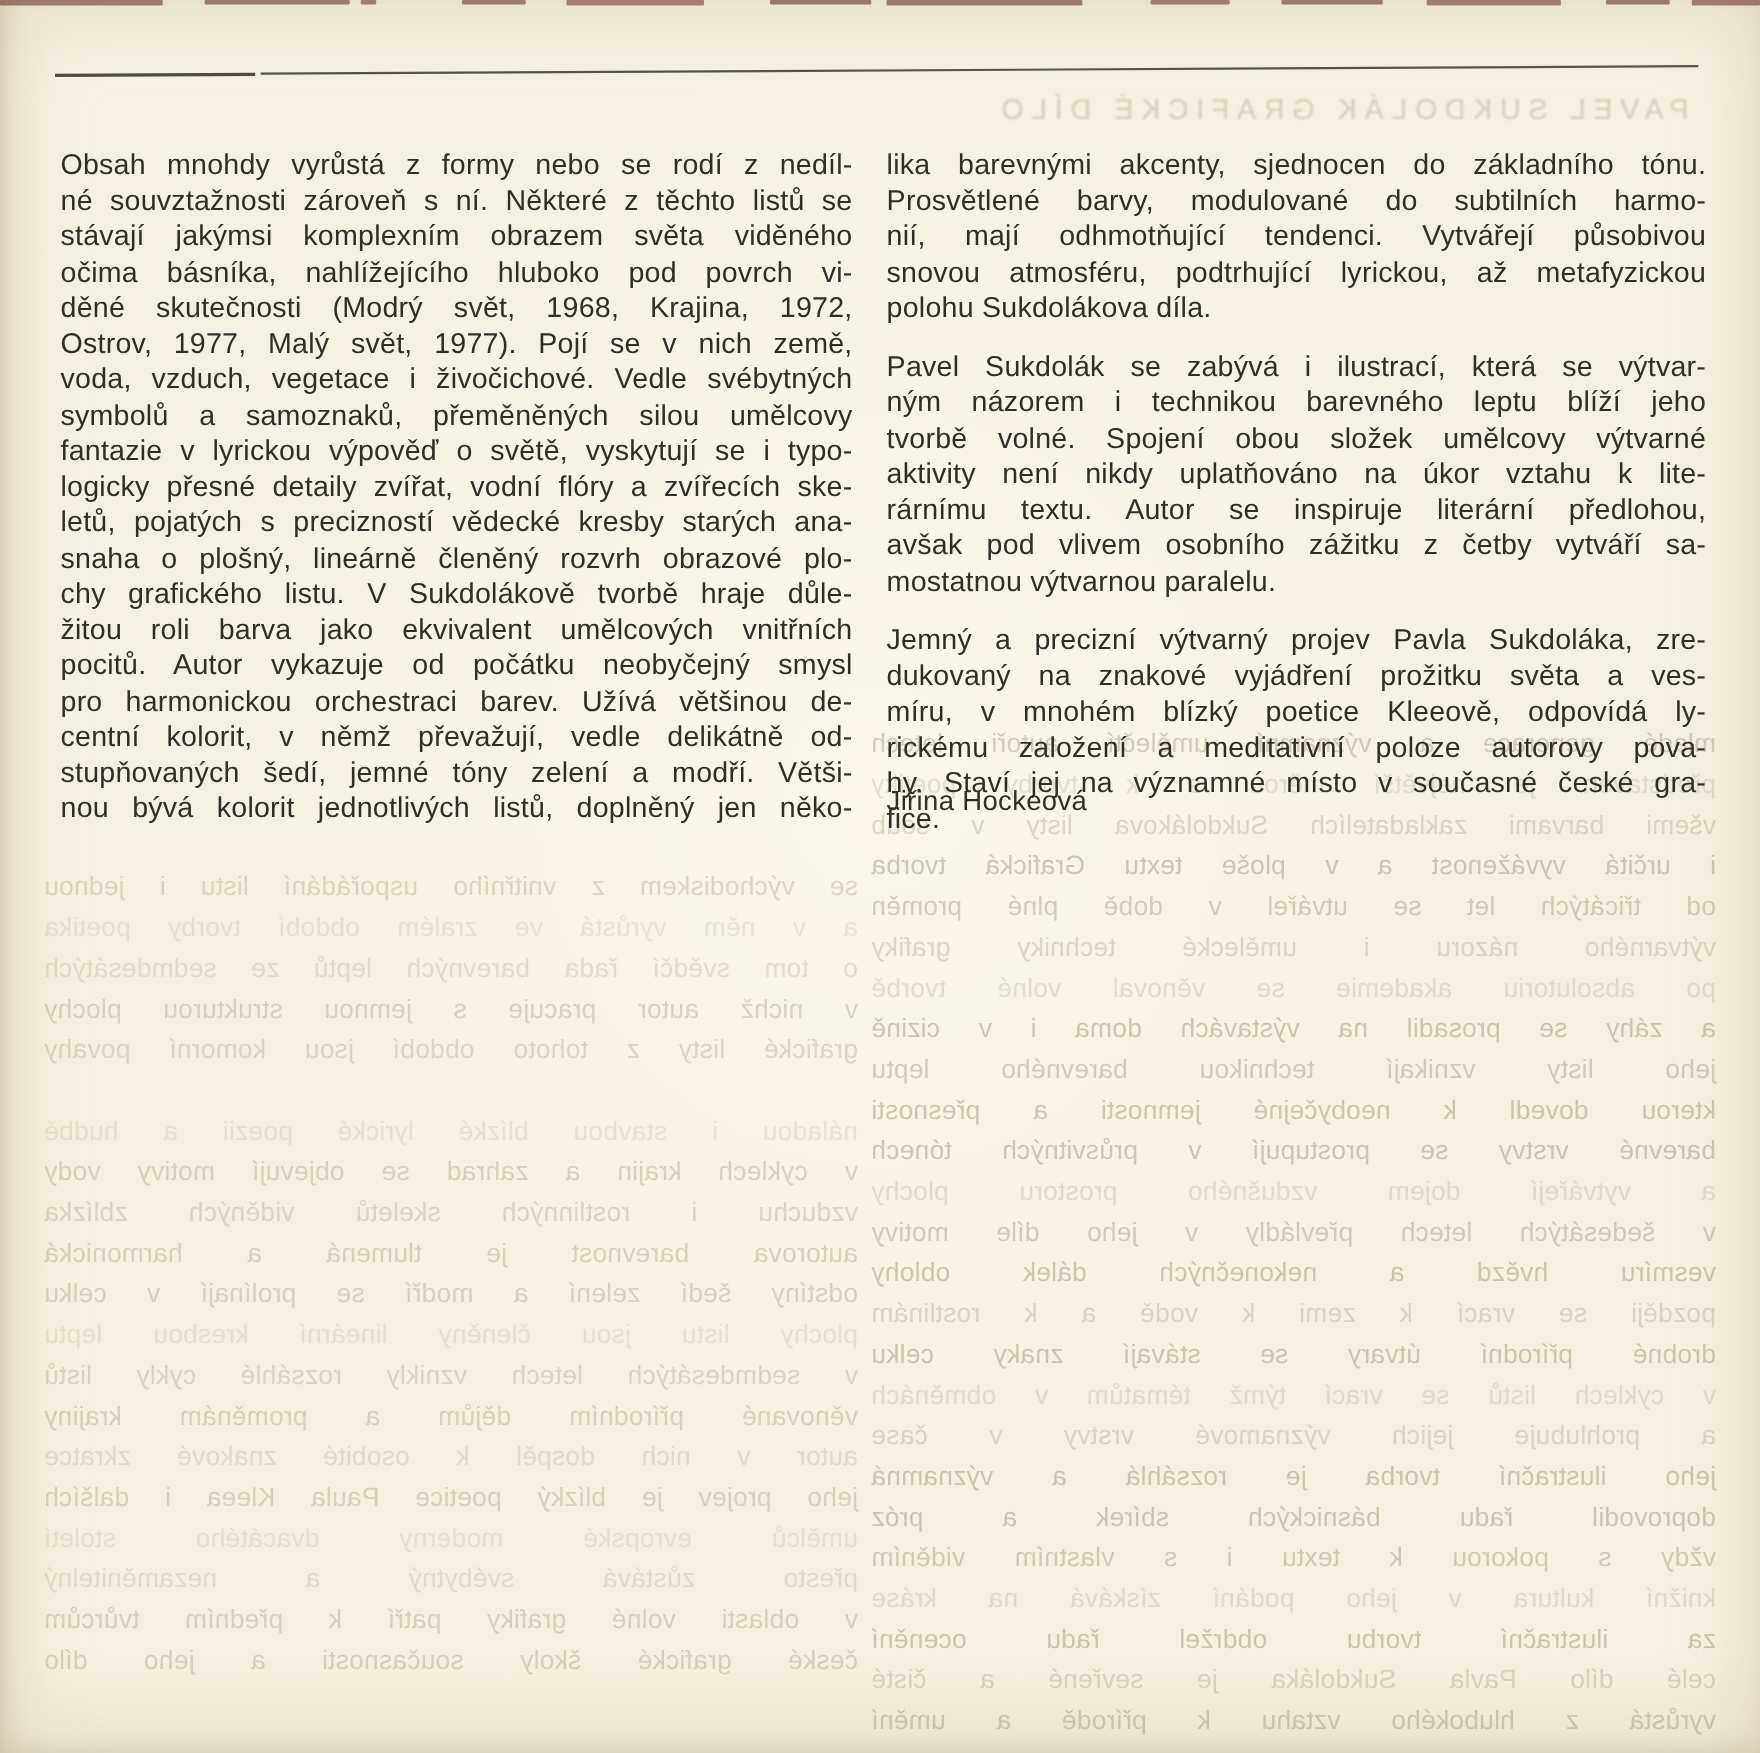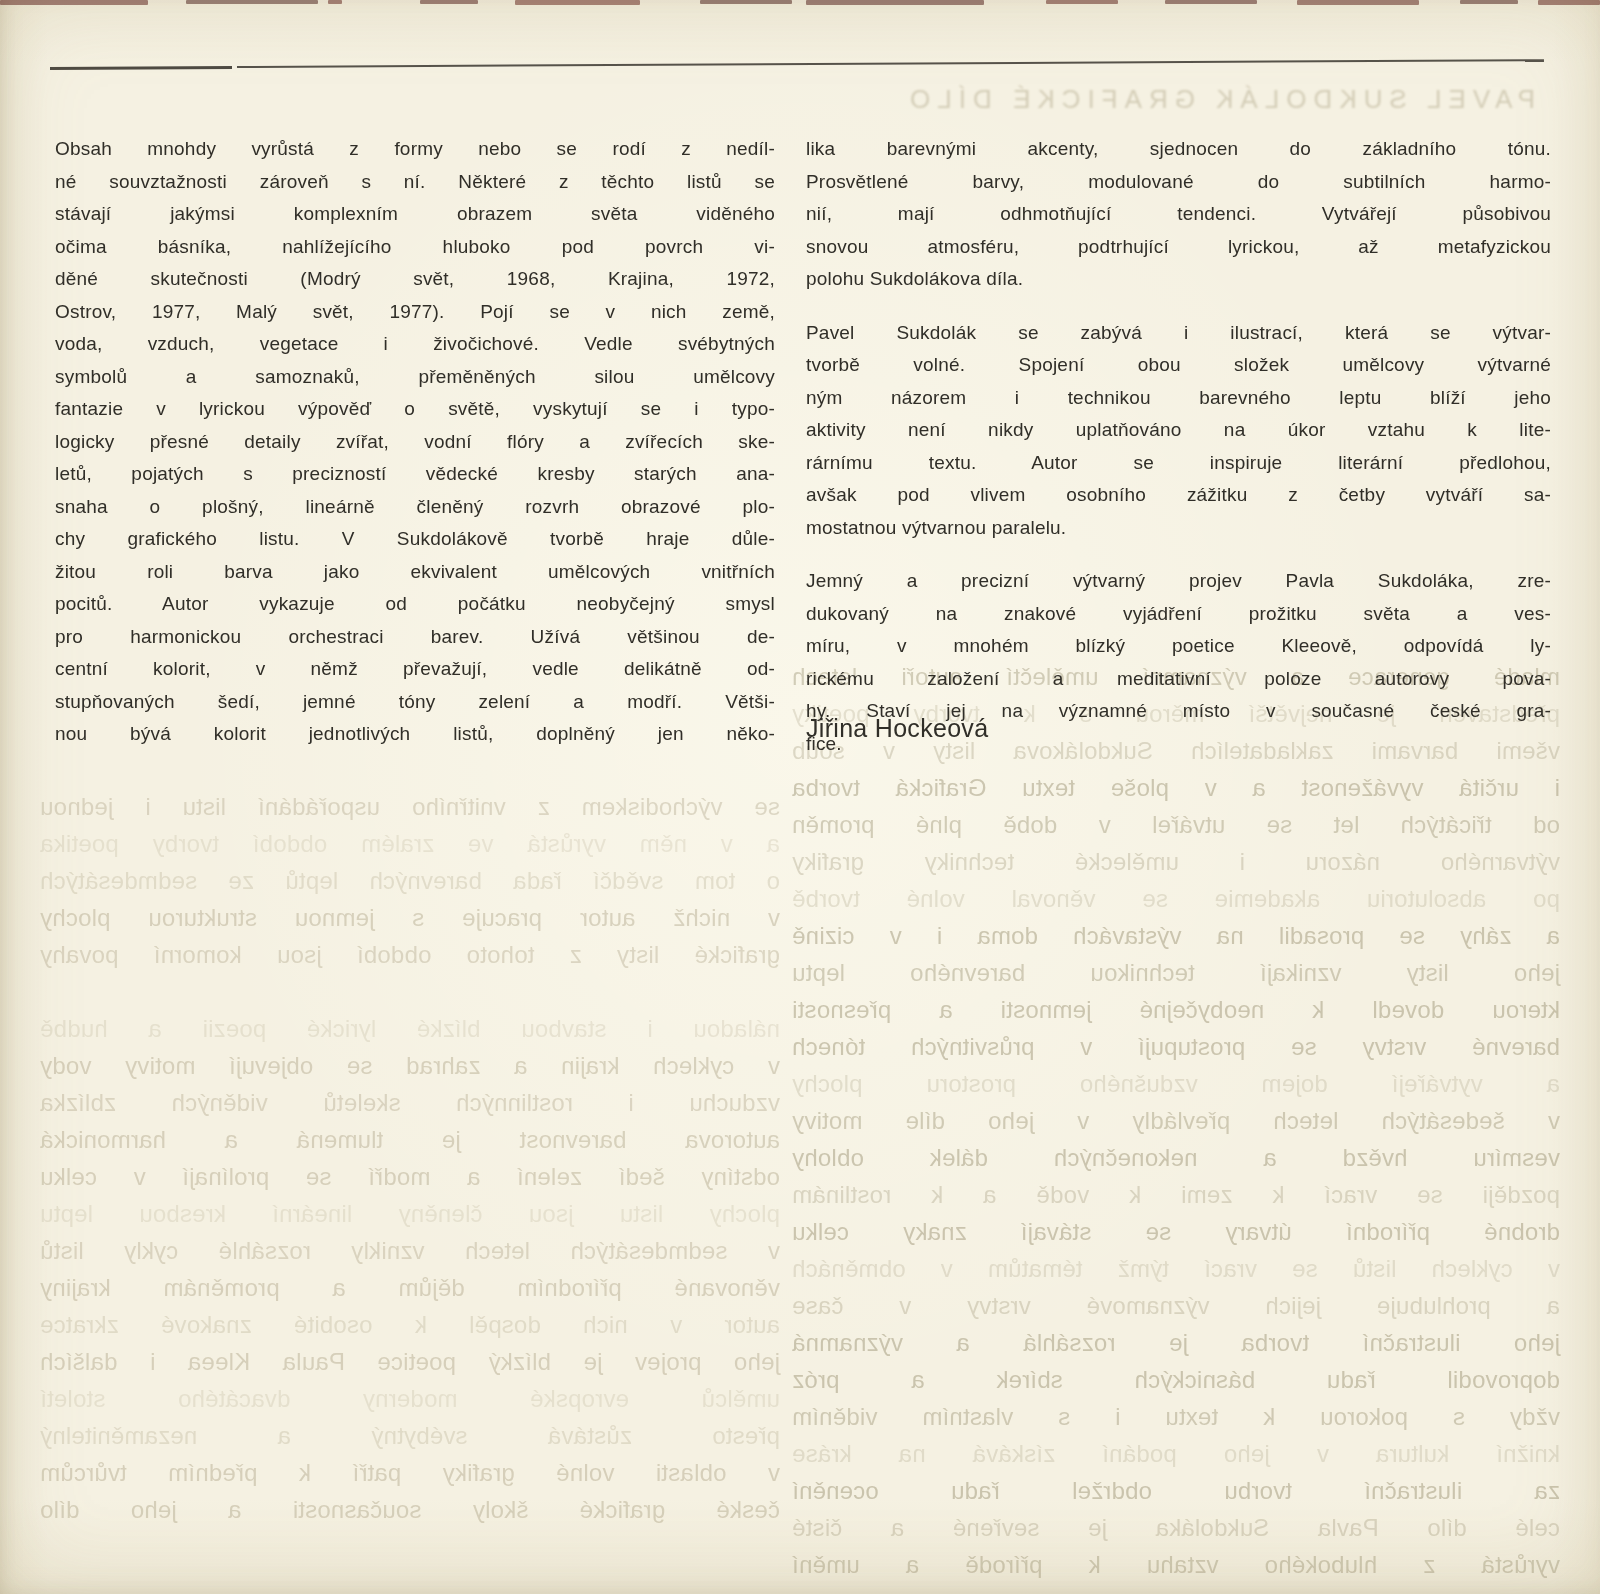--- a/index.html
+++ b/index.html
@@ -22,21 +22,21 @@
   .top-edge{position:absolute;top:0;left:0;width:1600px;height:10px;z-index:6}
   .top-edge span{position:absolute;top:0;display:block;opacity:.5;border-radius:1px}
 
   
   .rule-wrap{position:absolute;left:50px;top:67px;width:1494px;height:3px;transform:rotate(-0.3deg);transform-origin:left center;z-index:2}
   .rule-seg{position:absolute;top:0;height:2px;background:#56524a}
   #rule-seg-1{left:0;width:182px;height:3px;background:#4e4a42}
   #rule-seg-2{left:187px;width:1307px}
 
   
-  .col{position:absolute;top:133px;font-size:19px;line-height:32.5px;color:#302e28;letter-spacing:.2px;z-index:3}
+  .col{position:absolute;top:133px;font-size:26px;line-height:32.5px;color:#302e28;letter-spacing:.2px;z-index:3}
   #col-left{left:55px;width:720px}
   #col-right{left:806px;width:745px}
   .line{text-align:justify;text-align-last:justify;min-height:32.5px}
   .line.no-j{text-align-last:left}
   .line.gap{margin-top:21px}
 
   .signature{position:absolute;top:712px;left:806px;width:717px;
     font-size:25px;line-height:32.5px;color:#302e28;letter-spacing:.3px;z-index:3}
 
   
@@ -151,22 +151,22 @@
     <div class="line">stupňovaných šedí, jemné tóny zelení a modří. Větši-</div>
     <div class="line">nou bývá kolorit jednotlivých listů, doplněný jen něko-</div>
   </div>
 <div class="col" id="col-right">
     <div class="line">lika barevnými akcenty, sjednocen do základního tónu.</div>
     <div class="line">Prosvětlené barvy, modulované do subtilních harmo-</div>
     <div class="line">nií, mají odhmotňující tendenci. Vytvářejí působivou</div>
     <div class="line">snovou atmosféru, podtrhující lyrickou, až metafyzickou</div>
     <div class="line no-j">polohu Sukdolákova díla.</div>
     <div class="line gap">Pavel Sukdolák se zabývá i ilustrací, která se výtvar-</div>
+    <div class="line">ným názorem i technikou barevného leptu blíží jeho</div>
     <div class="line">tvorbě volné. Spojení obou složek umělcovy výtvarné</div>
-    <div class="line">ným názorem i technikou barevného leptu blíží jeho</div>
     <div class="line">aktivity není nikdy uplatňováno na úkor vztahu k lite-</div>
     <div class="line">rárnímu textu. Autor se inspiruje literární předlohou,</div>
     <div class="line">avšak pod vlivem osobního zážitku z četby vytváří sa-</div>
     <div class="line no-j">mostatnou výtvarnou paralelu.</div>
     <div class="line gap">Jemný a precizní výtvarný projev Pavla Sukdoláka, zre-</div>
     <div class="line">dukovaný na znakové vyjádření prožitku světa a ves-</div>
     <div class="line">míru, v mnohém blízký poetice Kleeově, odpovídá ly-</div>
     <div class="line">rickému založení a meditativní poloze autorovy pova-</div>
     <div class="line">hy. Staví jej na významné místo v současné české gra-</div>
     <div class="line no-j">fice.</div>

